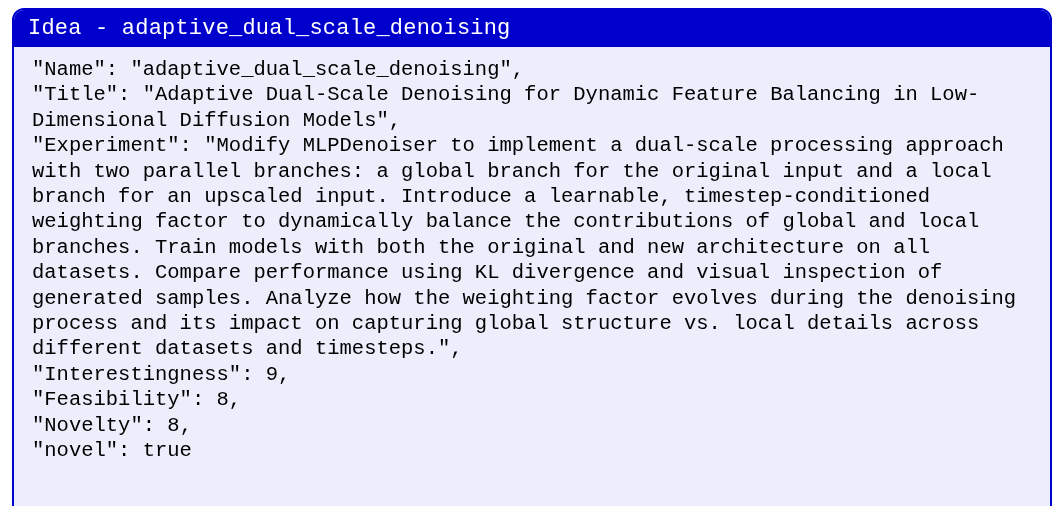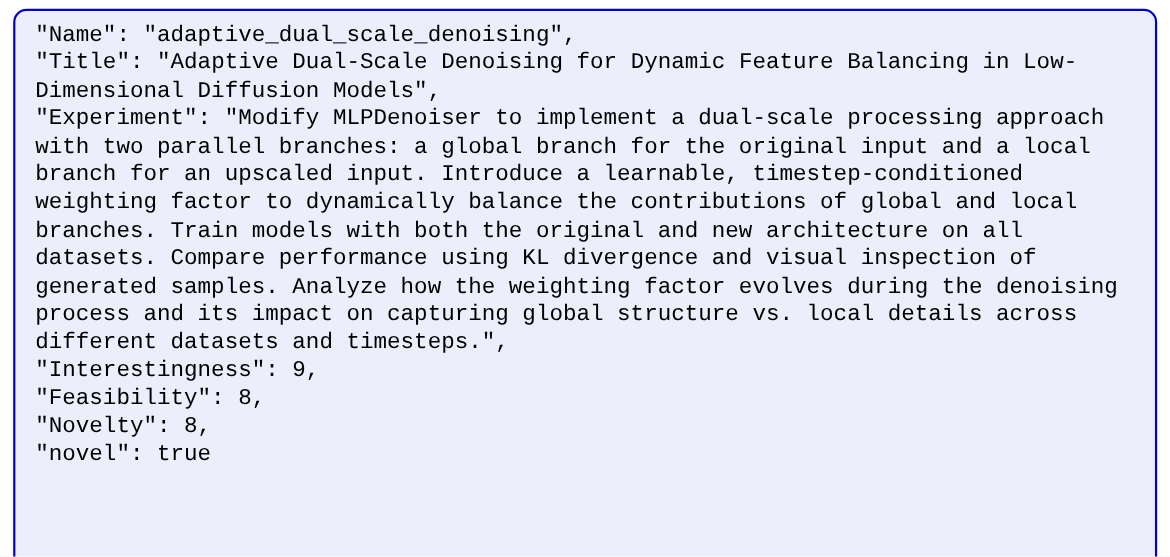--- a/index.html
+++ b/index.html
@@ -43,16 +43,17 @@
       position: relative;
     }
     .kv-line {
       display: block;
     }
   </style>
 </head>
 <body>
 
 <div class="card">
+  <div class="card-header"><span>Idea - </span><span>adaptive_dual_scale_denoising</span></div>
   <div class="card-body"><span class="kv-line">"Name": "<span>adaptive_dual_scale_denoising</span>",</span><span class="kv-line">"Title": "<span>Adaptive Dual-Scale Denoising for Dynamic Feature Balancing in Low-Dimensional Diffusion Models</span>",</span><span class="kv-line">"Experiment": "<span>Modify MLPDenoiser to implement a dual-scale processing approach with two parallel branches: a global branch for the original input and a local branch for an upscaled input. Introduce a learnable, timestep-conditioned weighting factor to dynamically balance the contributions of global and local branches. Train models with both the original and new architecture on all datasets. Compare performance using KL divergence and visual inspection of generated samples. Analyze how the weighting factor evolves during the denoising process and its impact on capturing global structure vs. local details across different datasets and timesteps.</span>",</span><span class="kv-line">"Interestingness": <span>9</span>,</span><span class="kv-line">"Feasibility": <span>8</span>,</span><span class="kv-line">"Novelty": <span>8</span>,</span><span class="kv-line">"novel": <span>true</span></span>
     
   </div>
 </div>
 
 </body></html>

